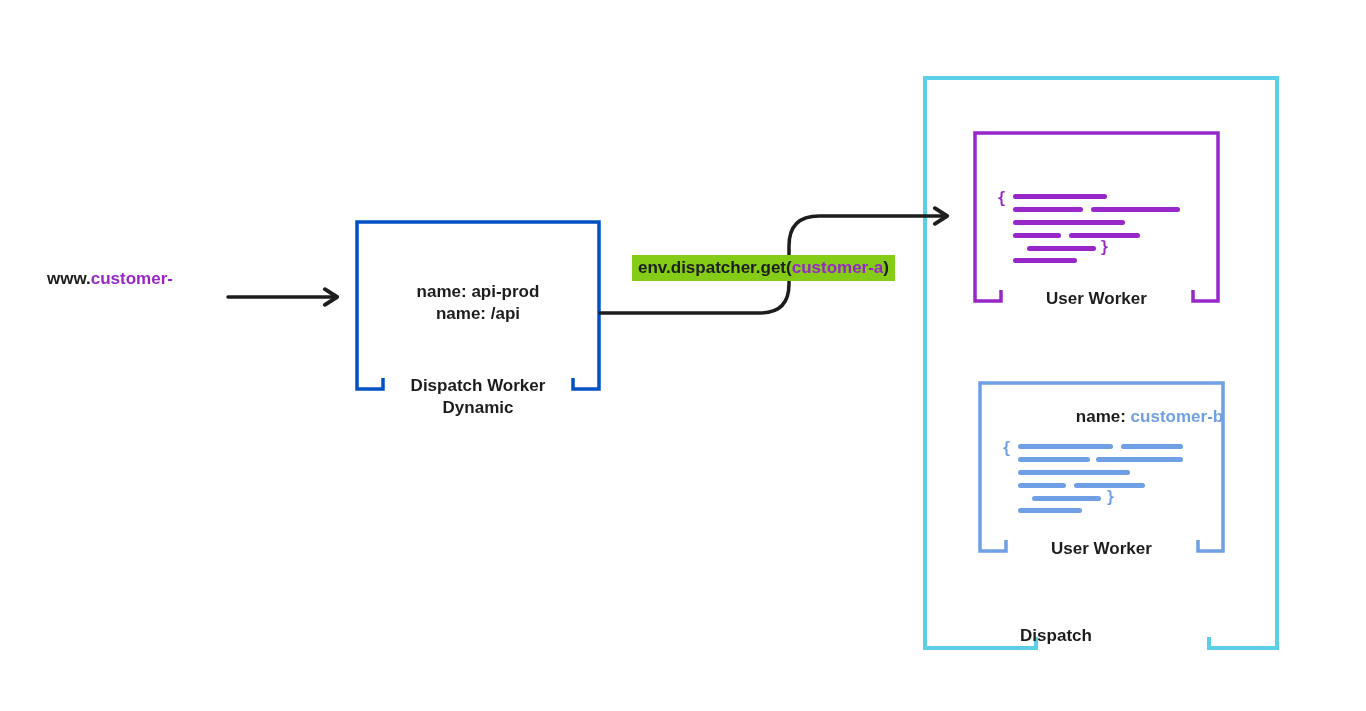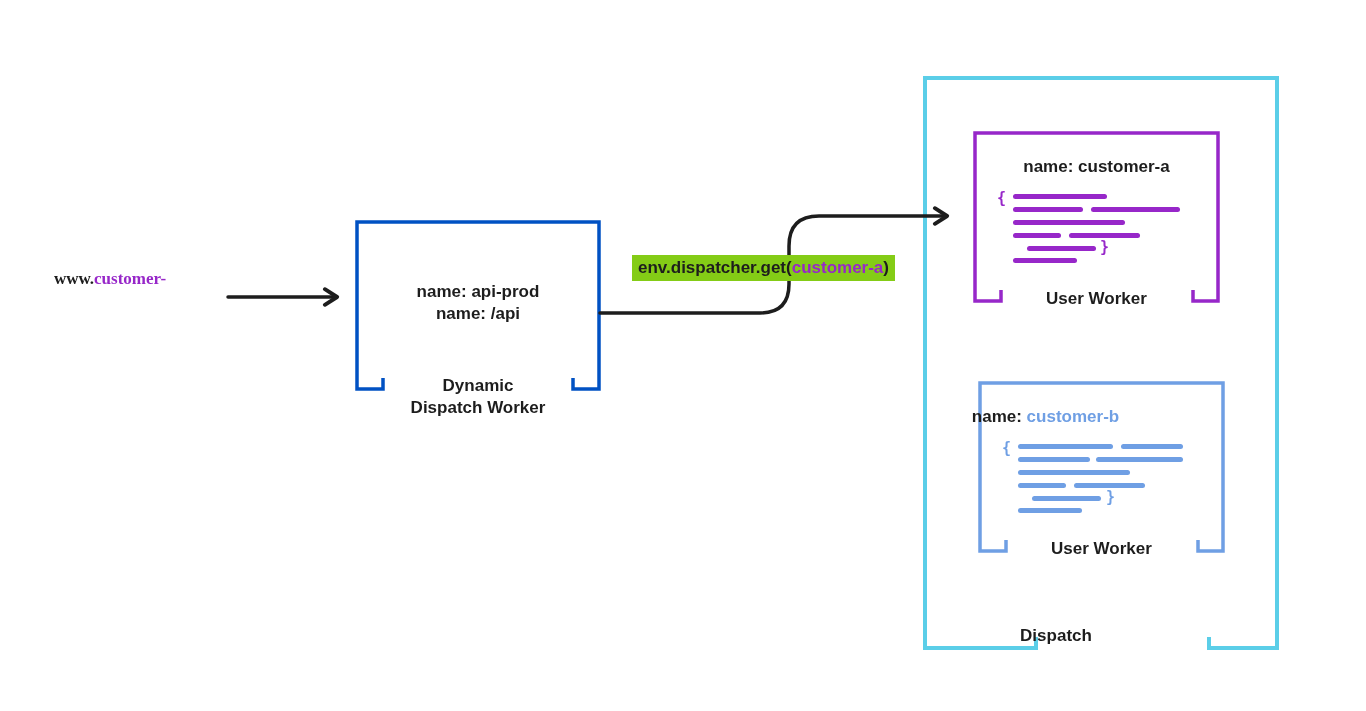--- a/index.html
+++ b/index.html
@@ -25,27 +25,27 @@
     line-height: 1.32;
     color: var(--ink);
   }
   .center { text-align: center; }
   .nowrap { white-space: nowrap; }
   .purple { color: var(--purple); }
   .lightblue { color: var(--lightblue); }
   .whitebg { background: #84cc16; padding: 2px 6px; }
   .brace { font-size: 15px; font-weight: 700; font-family: "DejaVu Sans Mono", monospace; }
 
-  .url-label { left: 10px; top: 268px; width: 200px; font-family: Liberation Serif, serif; }
+  .url-label { left: 10px; top: 268px; width: 200px; }
   .dispatch-box-label { left: 357px; top: 281px; width: 242px; }
   .dispatch-caption { left: 357px; top: 375px; width: 242px; }
   .dispatcher-call { left: 632px; top: 255px; }
   .worker-a-name { left: 975px; top: 156px; width: 243px; }
   .worker-a-caption { left: 975px; top: 288px; width: 243px; }
-  .worker-b-name { left: 924px; top: 406px; width: 243px; }
+  .worker-b-name { left: 980px; top: 406px; width: 243px; padding-left: 48px; }
   .worker-b-caption { left: 980px; top: 538px; width: 243px; }
   .namespace-caption { left: 956px; top: 625px; width: 200px; }
 </style>
 </head>
 <body>
 
 <div class="canvas">
 
   <svg class="layer" viewBox="0 0 1366 711" xmlns="http://www.w3.org/2000/svg">
     <defs>
@@ -100,27 +100,26 @@
 
   <div class="t center url-label">
     <div><span>www.</span><span class="purple">customer-</span></div>
   </div>
 
   <div class="t center dispatch-box-label">
     <div>name: api-prod</div>
     <div>name: /api</div>
   </div>
   <div class="t center dispatch-caption">
+    <div>Dispatch Worker</div>
     <div>Dynamic</div>
-    <div>Dispatch Worker</div>
   </div>
 
   <div class="t nowrap whitebg dispatcher-call"><span>env.dispatcher.get(</span><span class="purple">customer-a</span><span>)</span></div>
 
-  <div class="t center worker-a-name">name: customer-a</div>
   <div class="t center worker-a-caption">User Worker</div>
 
   <div class="t center worker-b-name"><span>name: </span><span class="lightblue">customer-b</span></div>
   <div class="t center worker-b-caption">User Worker</div>
 
   <div class="t center namespace-caption">
     <div>Dispatch</div>
   </div>
 
 </div>

